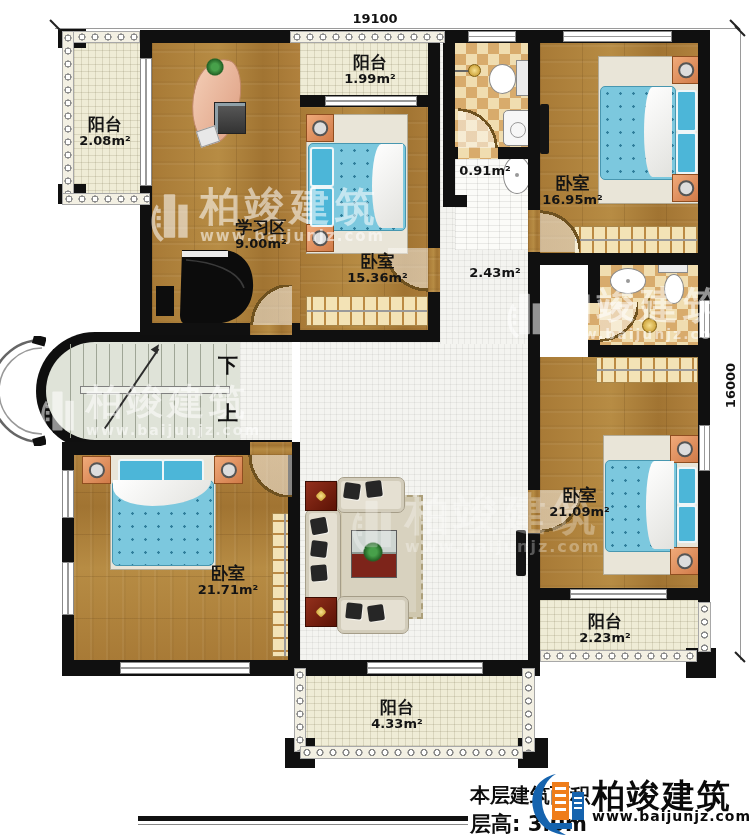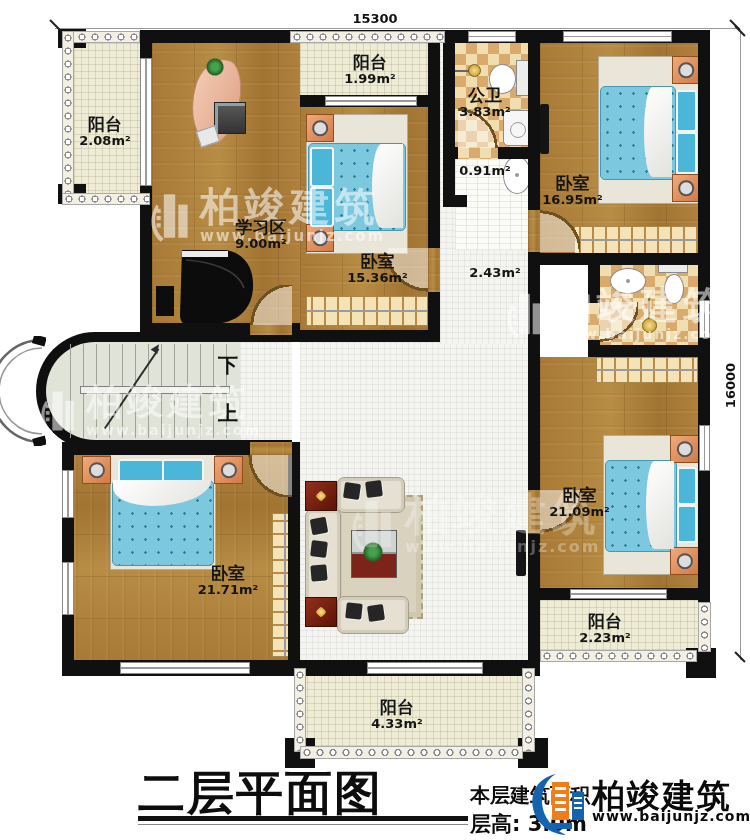--- a/index.html
+++ b/index.html
@@ -340,24 +340,20 @@
     <div class="rarea">9.00m²</div>
     </div>
   <div class="rlabel" style="left:330px;top:53px;width:80px;">
     <div class="rname">阳台</div>
     <div class="rarea">1.99m²</div>
     </div>
   <div class="rlabel" style="left:330px;top:252px;width:95px;">
     <div class="rname">卧室</div>
     <div class="rarea">15.36m²</div>
     </div>
-  <div class="rlabel" style="left:443px;top:86px;width:84px;">
-    <div class="rname">公卫</div>
-    <div class="rarea">3.83m²</div>
-    </div>
   <div class="rlabel" style="left:450px;top:164px;width:70px;">
     <div class="rarea">0.91m²</div>
     </div>
   <div class="rlabel" style="left:525px;top:174px;width:95px;">
     <div class="rname">卧室</div>
     <div class="rarea">16.95m²</div>
     </div>
   <div class="rlabel" style="left:455px;top:266px;width:80px;">
     <div class="rarea">2.43m²</div>
     </div>
@@ -374,27 +370,26 @@
     <div class="rarea">4.33m²</div>
     </div>
   <div class="rlabel" style="left:563px;top:612px;width:84px;">
     <div class="rname">阳台</div>
     <div class="rarea">2.23m²</div>
     </div>
 
   <div class="dline" style="left:55px;top:28px;width:682px;height:1px;"></div>
   <div class="tick" style="left:48px;top:24px;"></div>
   <div class="tick" style="left:728px;top:24px;"></div>
-  <div class="dimtxt" style="left:330px;top:11px;width:90px;">15300</div>
+  <div class="dimtxt" style="left:330px;top:11px;width:90px;">19100</div>
   <div class="dline" style="left:740px;top:32px;width:1px;height:628px;"></div>
   <div class="tick" style="left:733px;top:30px;"></div>
   <div class="tick" style="left:733px;top:656px;"></div>
   <div class="dimtxt" style="left:700px;top:378px;width:60px;transform:rotate(-90deg);">16000</div>
 
-  <div class="t-main">二层平面图</div>
   <div class="abs" style="left:138px;top:816px;width:330px;height:5px;background:#111;z-index:56;"></div>
   <div class="abs" style="left:138px;top:824px;width:330px;height:1px;background:#888;z-index:56;"></div>
   <div class="t-note" style="left:470px;top:782px;font-size:20px;">本层建筑面积</div>
   <div class="t-note" style="left:470px;top:810px;font-size:21px;">层高: 3.0m</div>
   <svg class="abs" style="left:528px;top:770px;z-index:57;" width="62" height="68" viewBox="0 0 62 68">
     <path d="M28 4 C10 8 2 22 5 38 C8 54 22 64 38 65 C24 58 15 47 14 33 C13 19 19 9 28 4 Z" fill="#1563ae"></path>
     <rect x="24" y="12" width="17" height="38" fill="#ef7d1a"></rect>
     <rect x="27" y="17" width="11" height="3" fill="#fff"></rect>
       <rect x="27" y="24" width="11" height="3" fill="#fff"></rect>
     <rect x="27" y="31" width="11" height="3" fill="#fff"></rect>

